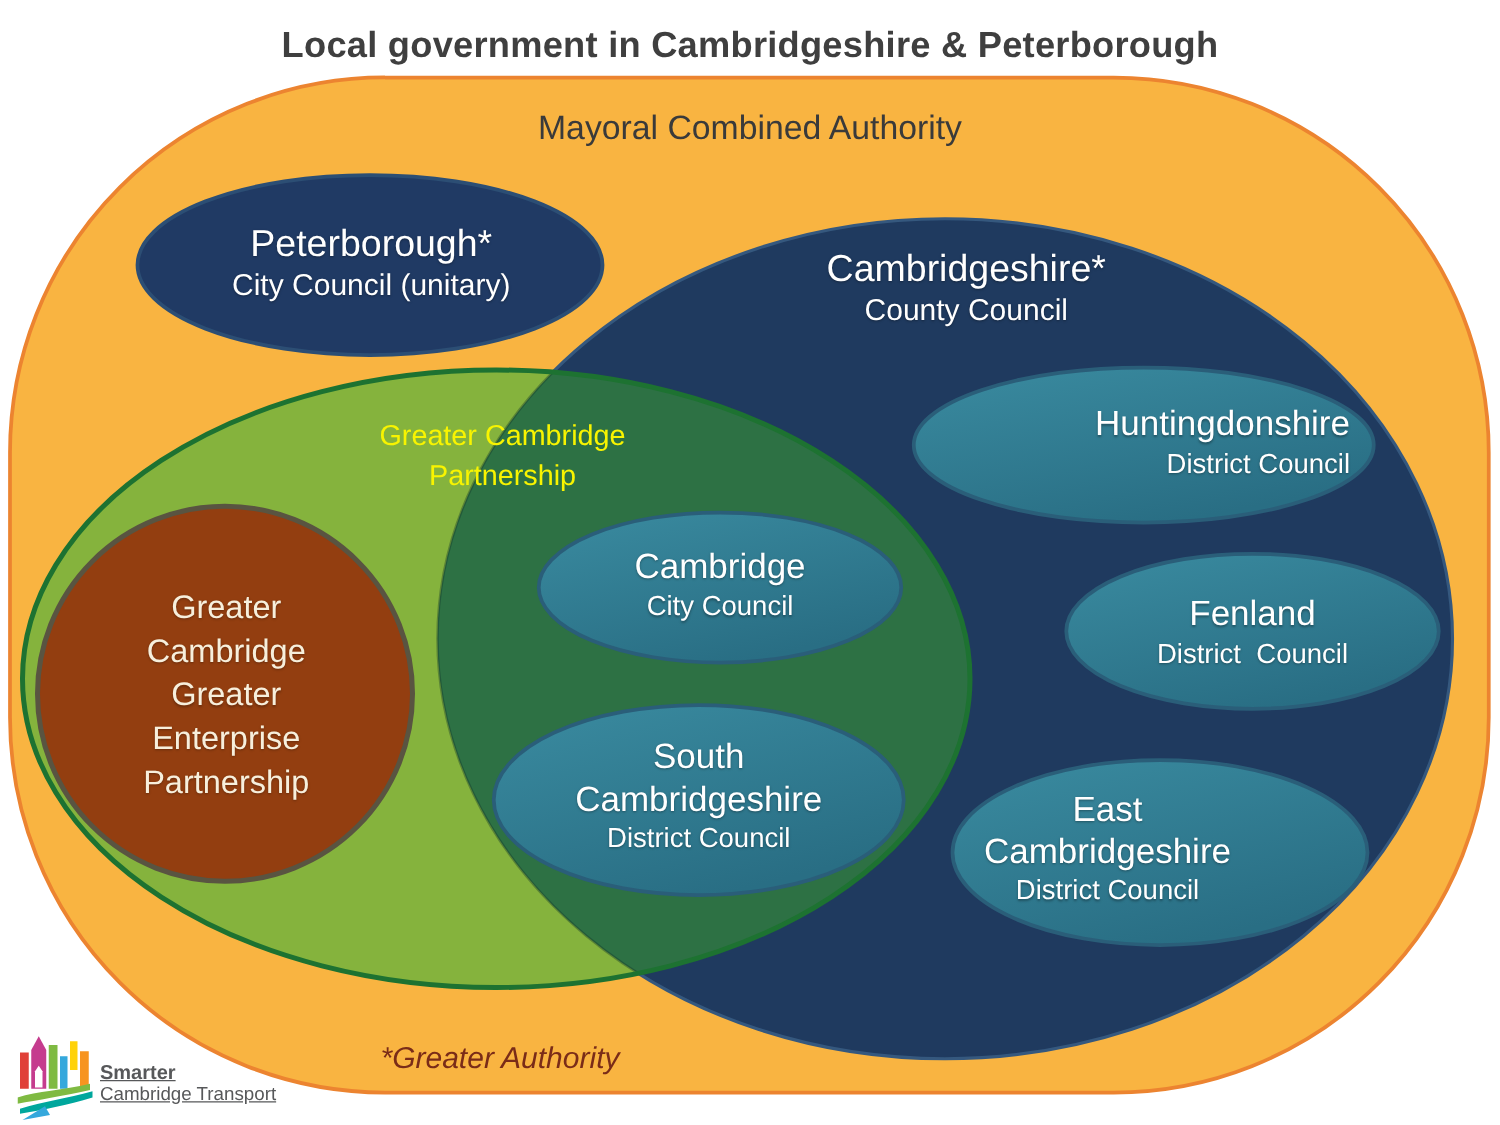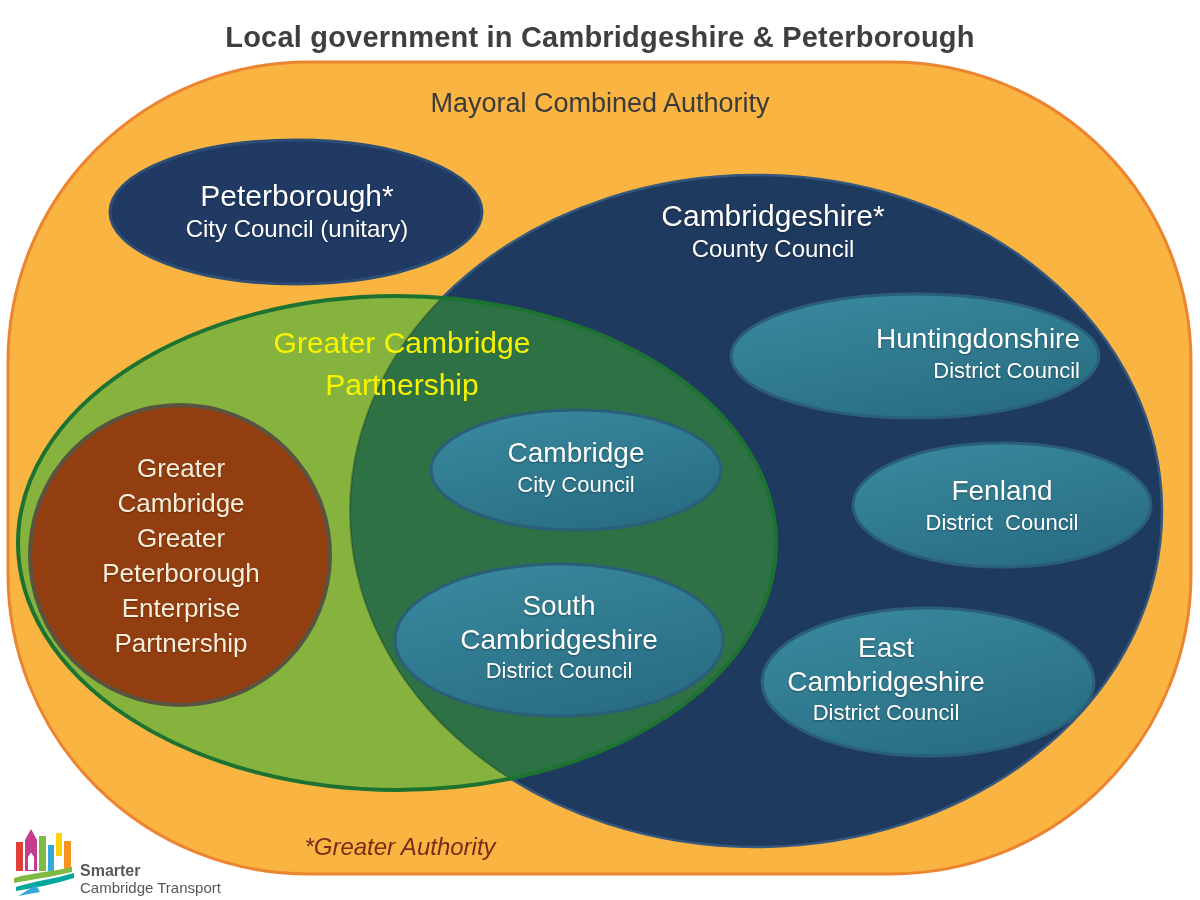--- a/index.html
+++ b/index.html
@@ -19,28 +19,28 @@
     position:relative;width:1200px;height:900px;overflow:hidden;
     background:var(--c-canvas);
     font-family:"Liberation Sans",sans-serif;
   }
   .diagram{position:absolute;left:0;top:0;width:1200px;height:900px;}
   .lbl{position:absolute;transform:translate(-50%,-50%);text-align:center;}
   .title{font-size:29px;font-weight:bold;color:var(--c-title_text);letter-spacing:0.2px;}
   .mca-label{font-size:27px;color:var(--c-mca_text);}
   .big-name{font-size:30px;line-height:1.25;color:var(--c-white_text);text-shadow:0 1px 2px rgba(0,0,0,.35);}
   .big-sub{font-size:24px;line-height:1.2;color:var(--c-white_text);text-shadow:0 1px 2px rgba(0,0,0,.35);}
-  .gcp-line{font-size:30px;line-height:1.4;color:var(--c-gcp_text);}
+  .gcp-line{font-size:23px;line-height:1.4;color:var(--c-gcp_text);}
   .lep-line{font-size:26px;line-height:1.35;color:var(--c-lep_text);text-shadow:0 1px 2px rgba(0,0,0,.3);}
   .d-name{font-size:28px;line-height:1.2;color:var(--c-white_text);text-shadow:0 1px 2px rgba(0,0,0,.35);}
   .d-sub{font-size:22px;line-height:1.35;color:var(--c-white_text);white-space:pre;text-shadow:0 1px 2px rgba(0,0,0,.35);}
   .footnote{font-size:24px;font-style:italic;color:var(--c-footnote_text);}
   .logo{position:absolute;left:14px;top:824px;width:230px;height:72px;display:flex;align-items:flex-end;}
   .logo-icon{width:62px;height:70px;flex:0 0 auto;}
-  .logo-text{margin-left:4px;margin-bottom:0;color:var(--c-logo_text);line-height:1.1;text-align:left;}
+  .logo-text{margin-left:4px;margin-bottom:12px;color:var(--c-logo_text);line-height:1.1;text-align:left;text-decoration:underline;}
   .logo-text .l1{font-weight:bold;font-size:16px;}
   .logo-text .l2{font-size:15px;}
 </style>
 </head>
 <body>
 
 <div class="stage">
 
   <svg class="diagram" viewBox="0 0 1200 900" aria-hidden="true">
     <defs>
@@ -96,21 +96,20 @@
 
   <div class="lbl" style="left:402px;top:364px;width:320px;">
     <div class="gcp-line">Greater Cambridge</div>
     <div class="gcp-line">Partnership</div>
   </div>
 
   <div class="lbl" style="left:181px;top:556px;width:260px;">
     <div class="lep-line">Greater</div>
     <div class="lep-line">Cambridge</div>
     <div class="lep-line">Greater</div>
-    <div class="lep-line">Peterborough</div>
     <div class="lep-line">Enterprise</div>
     <div class="lep-line">Partnership</div>
   </div>
 
   <div class="lbl" style="left:576px;top:468px;width:280px;">
     <div class="d-name">Cambridge</div>
     <div class="d-sub">City Council</div>
   </div>
 
   <div class="lbl" style="left:559px;top:637px;width:225px;">

